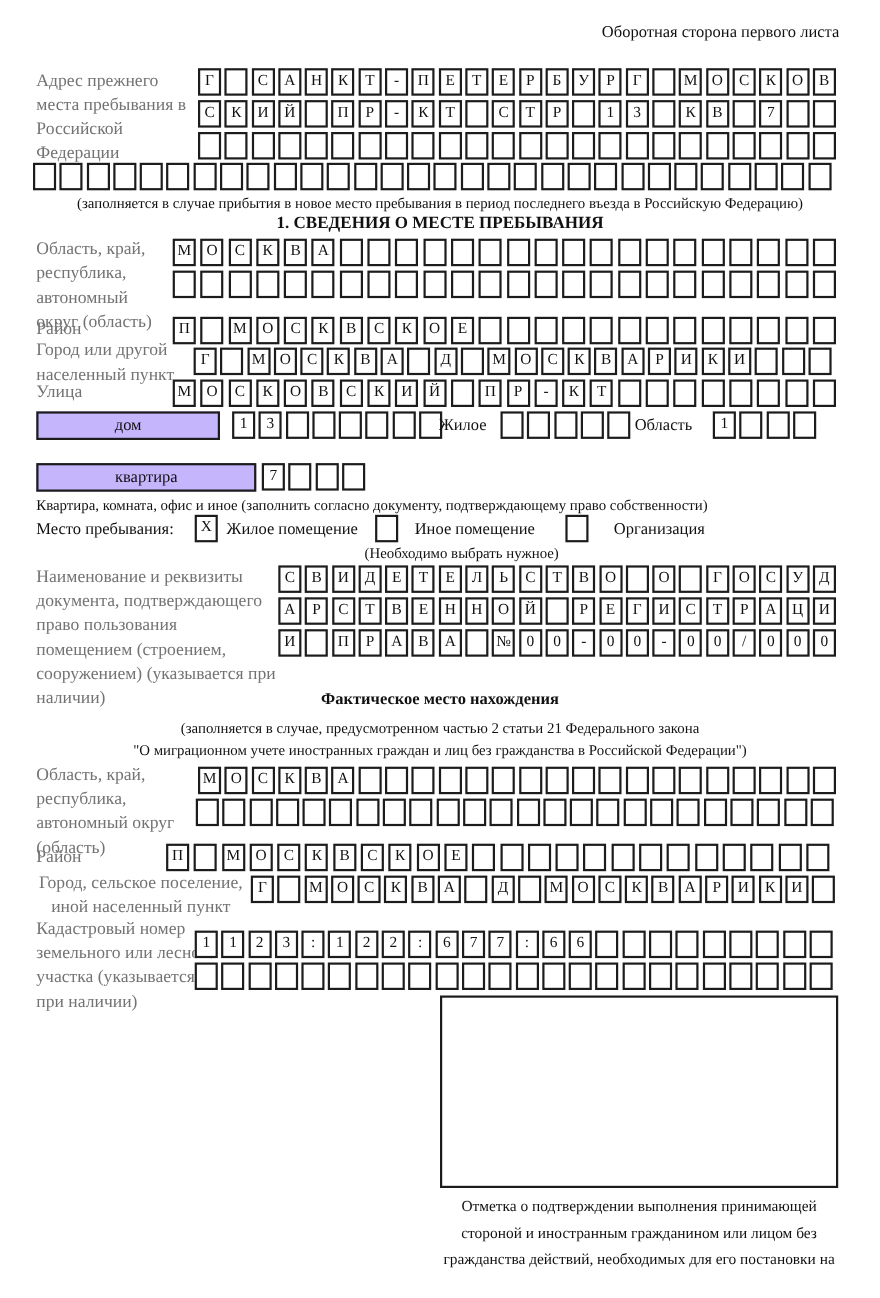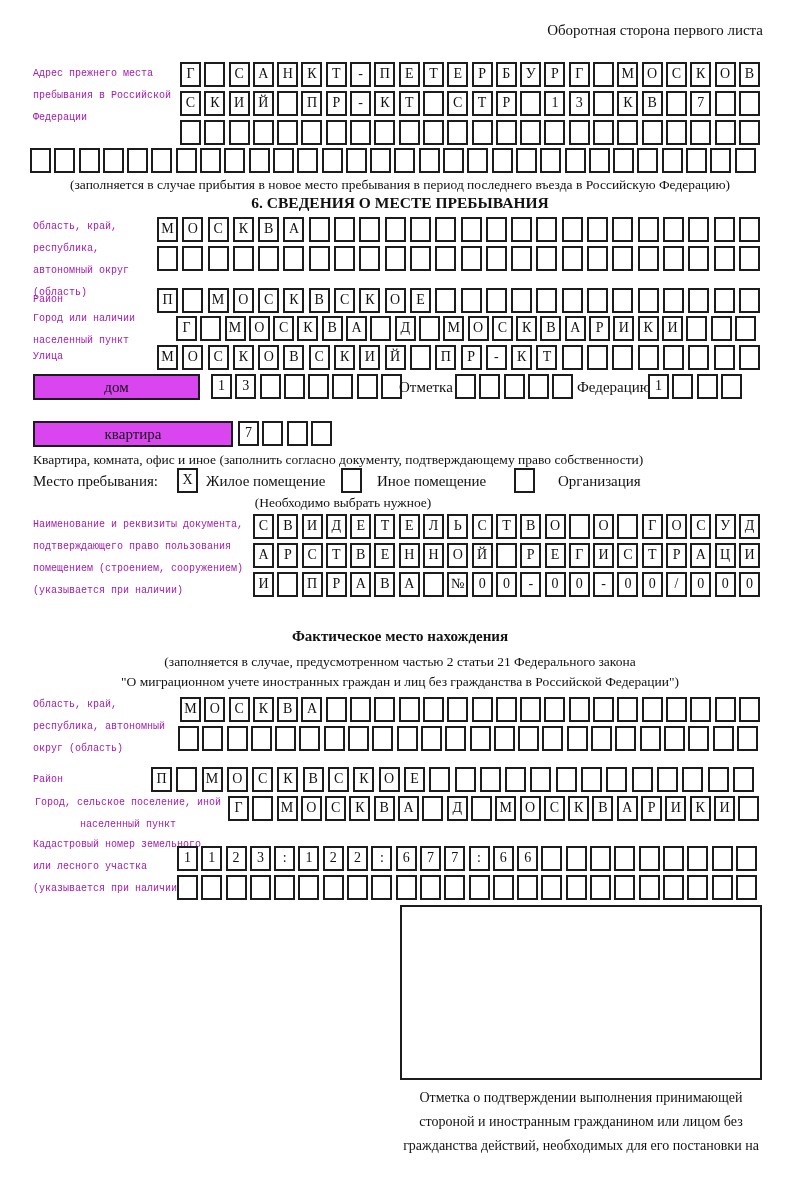--- a/index.html
+++ b/index.html
@@ -1,29 +1,29 @@
 <!DOCTYPE html>
 <html><head>
 <meta charset="utf-8">
 <style>
   html,body{margin:0;padding:0;background:#fff;}
   .page{position:relative;width:800px;height:1160px;background:#fff;overflow:hidden;
         font-family:"Liberation Serif",serif;color:#111;}
   .abs{position:absolute;}
-  .lbl{position:absolute;font-size:10px;line-height:22px;color:#a21caf;font-family:Liberation Mono, monospace;}
+  .lbl{position:absolute;font-size:16px;line-height:22px;color:#737373;}
   .note{font-size:13.5px;line-height:18px;}
   .center{left:0;width:800px;text-align:center;}
   .bold{font-weight:bold;}
   .cells{position:absolute;display:flex;}
   .cell{flex:0 0 auto;width:21px;height:25px;border:2px solid #1c1c1c;box-sizing:border-box;
         margin-right:3.3px;text-align:center;font-family:"Liberation Serif",serif;
         font-size:14px;line-height:20px;color:#111;background:#fff;}
   .wide .cell{margin-right:4.3px;}
   .fbox{position:absolute;border:2px solid #1c1c1c;box-sizing:border-box;text-align:center;
-        font-size:15px;background:#d946ef;}
+        font-size:15px;background:#c4b5fd;}
   .stampbox{position:absolute;border:2px solid #1c1c1c;box-sizing:border-box;background:#fff;}
   .inline-lbl{position:absolute;font-size:15px;line-height:20px;color:#111;}
 </style>
 </head>
 <body>
 
 <div class="page">
 
   <div class="abs" style="top:22px;right:37px;font-size:15px;">Оборотная сторона первого листа</div>
 
@@ -133,21 +133,21 @@
       <span class="cell"></span>
       <span class="cell"></span>
       <span class="cell"></span>
       <span class="cell"></span>
       <span class="cell"></span>
       <span class="cell"></span>
       <span class="cell"></span>
     </div>
   <div class="abs note center" style="top:176px;">(заполняется в случае прибытия в новое место пребывания в период последнего въезда в Российскую Федерацию)</div>
 
-  <div class="abs center bold" style="top:194px;font-size:15.5px;">6. СВЕДЕНИЯ О МЕСТЕ ПРЕБЫВАНИЯ</div>
+  <div class="abs center bold" style="top:194px;font-size:15.5px;">1. СВЕДЕНИЯ О МЕСТЕ ПРЕБЫВАНИЯ</div>
 
   <div class="lbl" style="top:216px;left:33px;width:115px;">Область, край, республика, автономный округ (область)</div>
   <div class="cells wide" style="top:217px;left:157px;">
       <span class="cell">М</span>
       <span class="cell">О</span>
       <span class="cell">С</span>
       <span class="cell">К</span>
       <span class="cell">В</span>
       <span class="cell">А</span>
       <span class="cell"></span>
@@ -217,21 +217,21 @@
       <span class="cell"></span>
       <span class="cell"></span>
       <span class="cell"></span>
       <span class="cell"></span>
       <span class="cell"></span>
       <span class="cell"></span>
       <span class="cell"></span>
       <span class="cell"></span>
     </div>
 
-  <div class="lbl" style="top:308px;left:33px;width:145px;">Город или наличии населенный пункт</div>
+  <div class="lbl" style="top:308px;left:33px;width:145px;">Город или другой населенный пункт</div>
   <div class="cells" style="top:316px;left:176px;">
       <span class="cell">Г</span>
       <span class="cell"></span>
       <span class="cell">М</span>
       <span class="cell">О</span>
       <span class="cell">С</span>
       <span class="cell">К</span>
       <span class="cell">В</span>
       <span class="cell">А</span>
       <span class="cell"></span>
@@ -284,29 +284,29 @@
   <div class="cells" style="top:374px;left:211px;">
       <span class="cell">1</span>
       <span class="cell">3</span>
       <span class="cell"></span>
       <span class="cell"></span>
       <span class="cell"></span>
       <span class="cell"></span>
       <span class="cell"></span>
       <span class="cell"></span>
     </div>
-  <div class="inline-lbl" style="top:377px;left:399px;">Отметка</div>
+  <div class="inline-lbl" style="top:377px;left:399px;">Жилое</div>
   <div class="cells" style="top:374px;left:455px;">
       <span class="cell"></span>
       <span class="cell"></span>
       <span class="cell"></span>
       <span class="cell"></span>
       <span class="cell"></span>
     </div>
-  <div class="inline-lbl" style="top:377px;left:577px;">Федерацию</div>
+  <div class="inline-lbl" style="top:377px;left:577px;">Область</div>
   <div class="cells" style="top:374px;left:648px;">
       <span class="cell">1</span>
       <span class="cell"></span>
       <span class="cell"></span>
       <span class="cell"></span>
     </div>
 
   <div class="fbox" style="top:421px;left:33px;width:200px;height:26px;line-height:23px;">квартира</div>
   <div class="cells" style="top:421px;left:238px;">
       <span class="cell">7</span>
@@ -322,21 +322,21 @@
     </div>
   <div class="inline-lbl" style="top:471px;left:206px;">Жилое помещение</div>
   <div class="cells" style="top:468px;left:341px;">
       <span class="cell"></span>
     </div>
   <div class="inline-lbl" style="top:471px;left:377px;">Иное помещение</div>
   <div class="cells" style="top:468px;left:514px;">
       <span class="cell"></span>
     </div>
   <div class="inline-lbl" style="top:471px;left:558px;">Организация</div>
-  <div class="abs note" style="top:494px;left:163px;width:360px;text-align:center;">(Необходимо выбрать нужное)</div>
+  <div class="abs note" style="top:494px;left:148px;width:360px;text-align:right;">(Необходимо выбрать нужное)</div>
 
   <div class="lbl" style="top:514px;left:33px;width:218px;">Наименование и реквизиты документа, подтверждающего право пользования помещением (строением, сооружением) (указывается при наличии)</div>
   <div class="cells" style="top:514px;left:253px;">
       <span class="cell">С</span>
       <span class="cell">В</span>
       <span class="cell">И</span>
       <span class="cell">Д</span>
       <span class="cell">Е</span>
       <span class="cell">Т</span>
       <span class="cell">Е</span>

